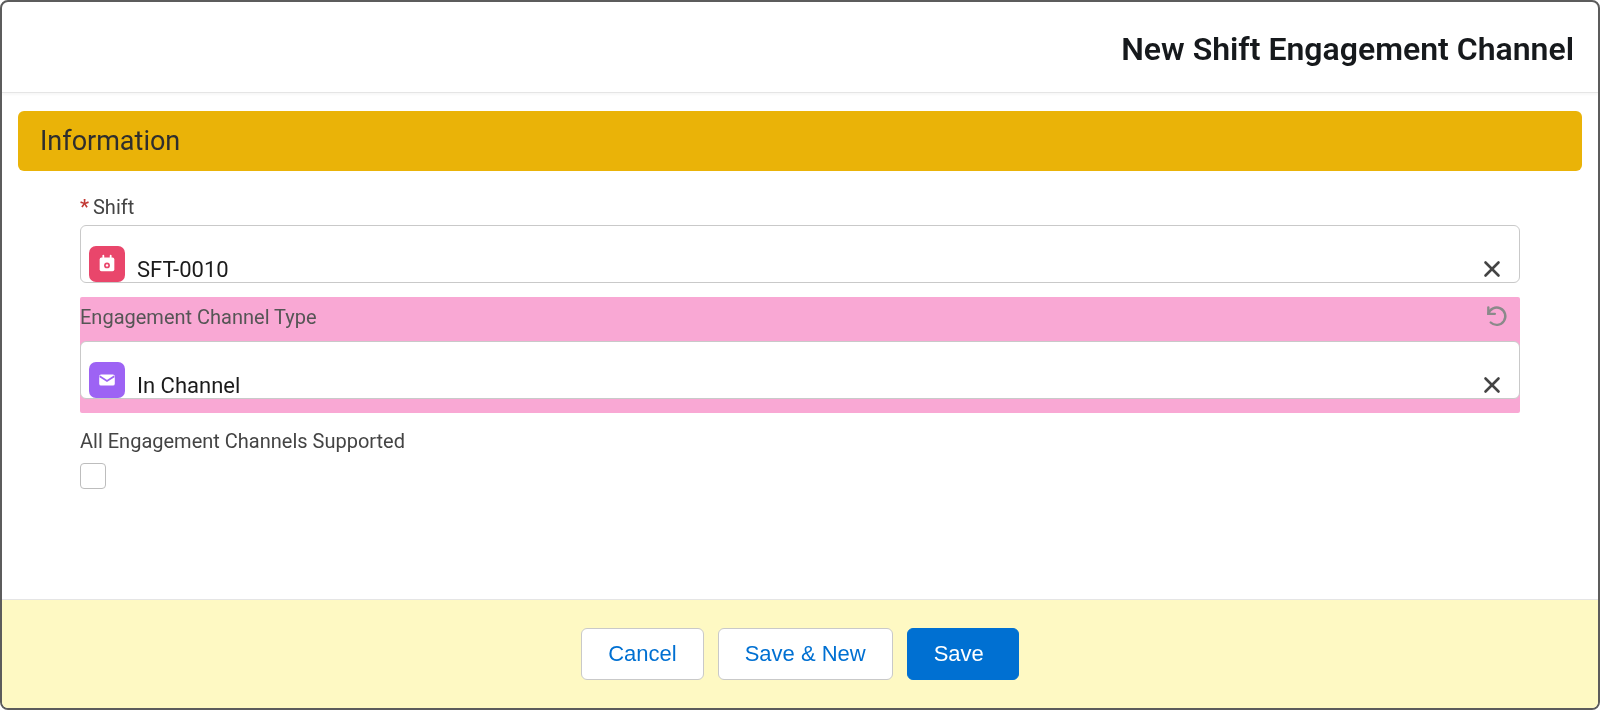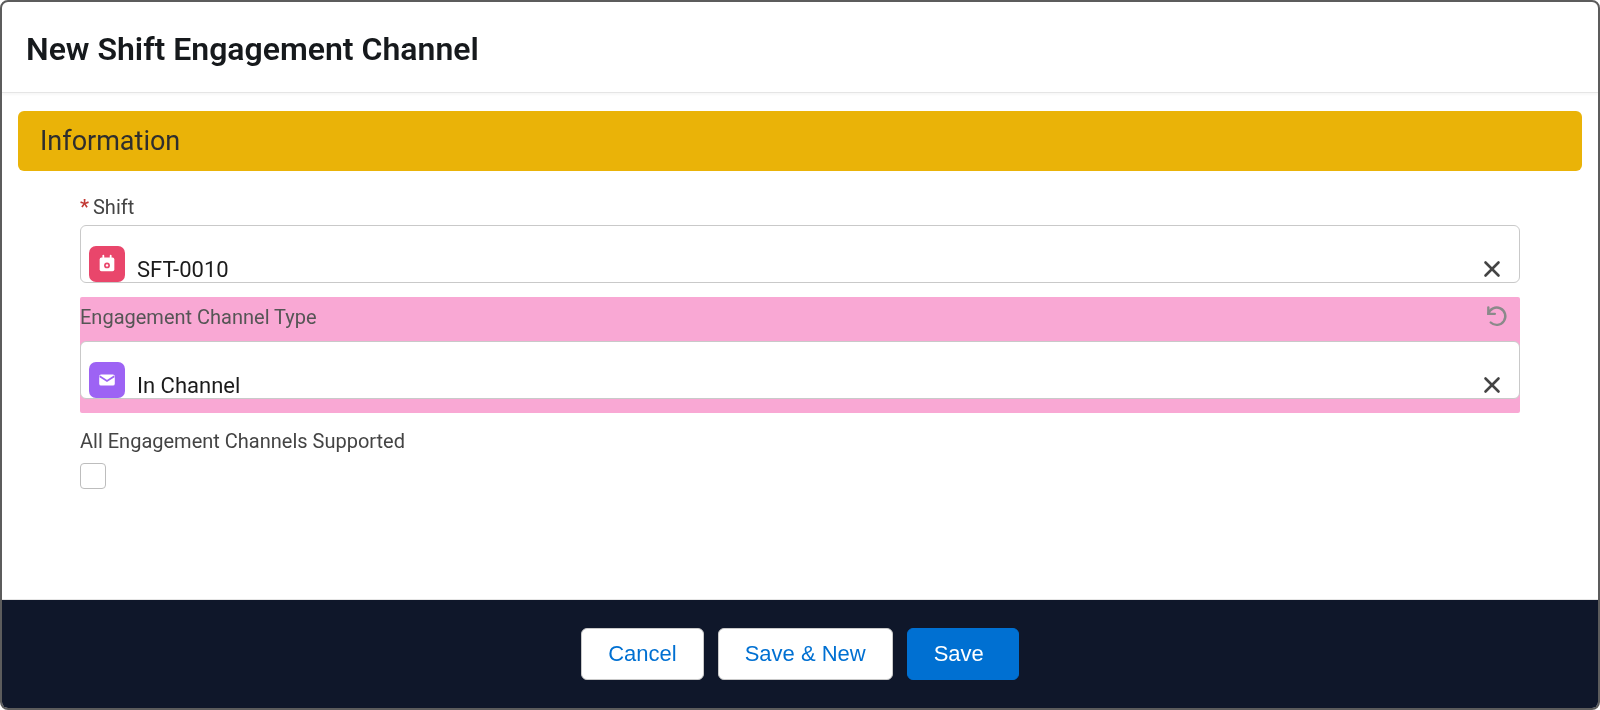--- a/index.html
+++ b/index.html
@@ -14,21 +14,21 @@
     height: 710px;
     border: 2px solid #5c5c5c;
     border-radius: 8px;
     display: flex;
     flex-direction: column;
     overflow: hidden;
     background: #fff;
   }
   .dialog-header {
     padding: 28px 24px 24px;
-    text-align: left;
+    text-align: right;
     border-bottom: 1px solid #e5e5e5;
     box-shadow: 0 2px 2px rgba(0,0,0,0.03);
   }
   .dialog-title {
     font-size: 32px;
     font-weight: 600;
     margin: 0;
   }
   .dialog-body {
     flex: 1;
@@ -122,21 +122,21 @@
   }
   .checkbox {
     width: 26px;
     height: 26px;
     border: 1px solid #bdbdbd;
     border-radius: 4px;
     background: #fff;
     cursor: pointer;
   }
   .dialog-footer {
-    background: #0f172a;
+    background: #fef9c3;
     border-top: 1px solid #e5e5e5;
     padding: 28px 24px;
     display: flex;
     justify-content: center;
     gap: 14px;
   }
   .btn {
     font-size: 22px;
     padding: 12px 26px;
     border-radius: 6px;

